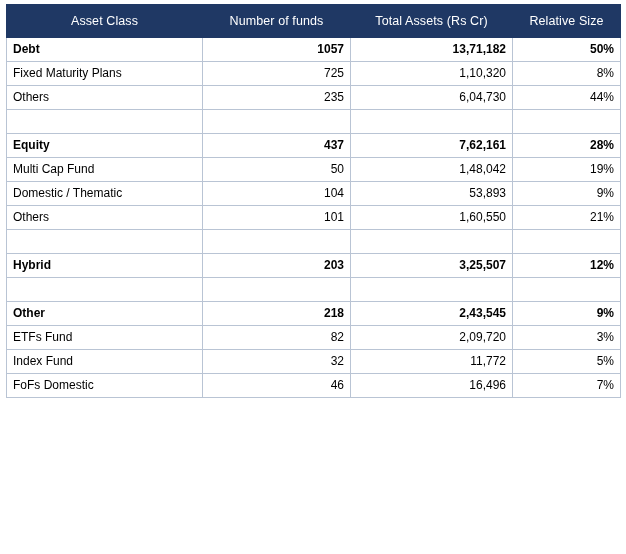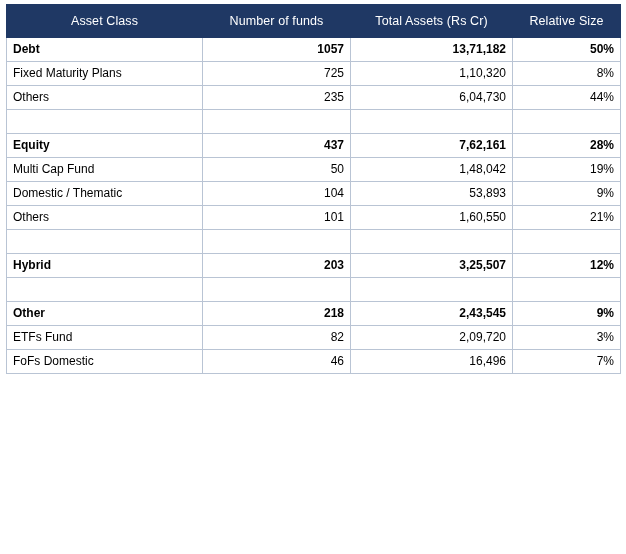--- a/index.html
+++ b/index.html
@@ -156,20 +156,26 @@
           <td class="num">2,43,545</td>
           <td class="num">9%</td>
         </tr>
         <tr class="item">
           <td class="label">ETFs Fund</td>
           <td class="num">82</td>
           <td class="num">2,09,720</td>
           <td class="num">3%</td>
         </tr>
         <tr class="item">
+          <td class="label">Index Fund</td>
+          <td class="num">32</td>
+          <td class="num">11,772</td>
+          <td class="num">5%</td>
+        </tr>
+        <tr class="item">
           <td class="label">FoFs Domestic</td>
           <td class="num">46</td>
           <td class="num">16,496</td>
           <td class="num">7%</td>
         </tr>
       </tbody>
   </table>
 </div>
 
 </body></html>

